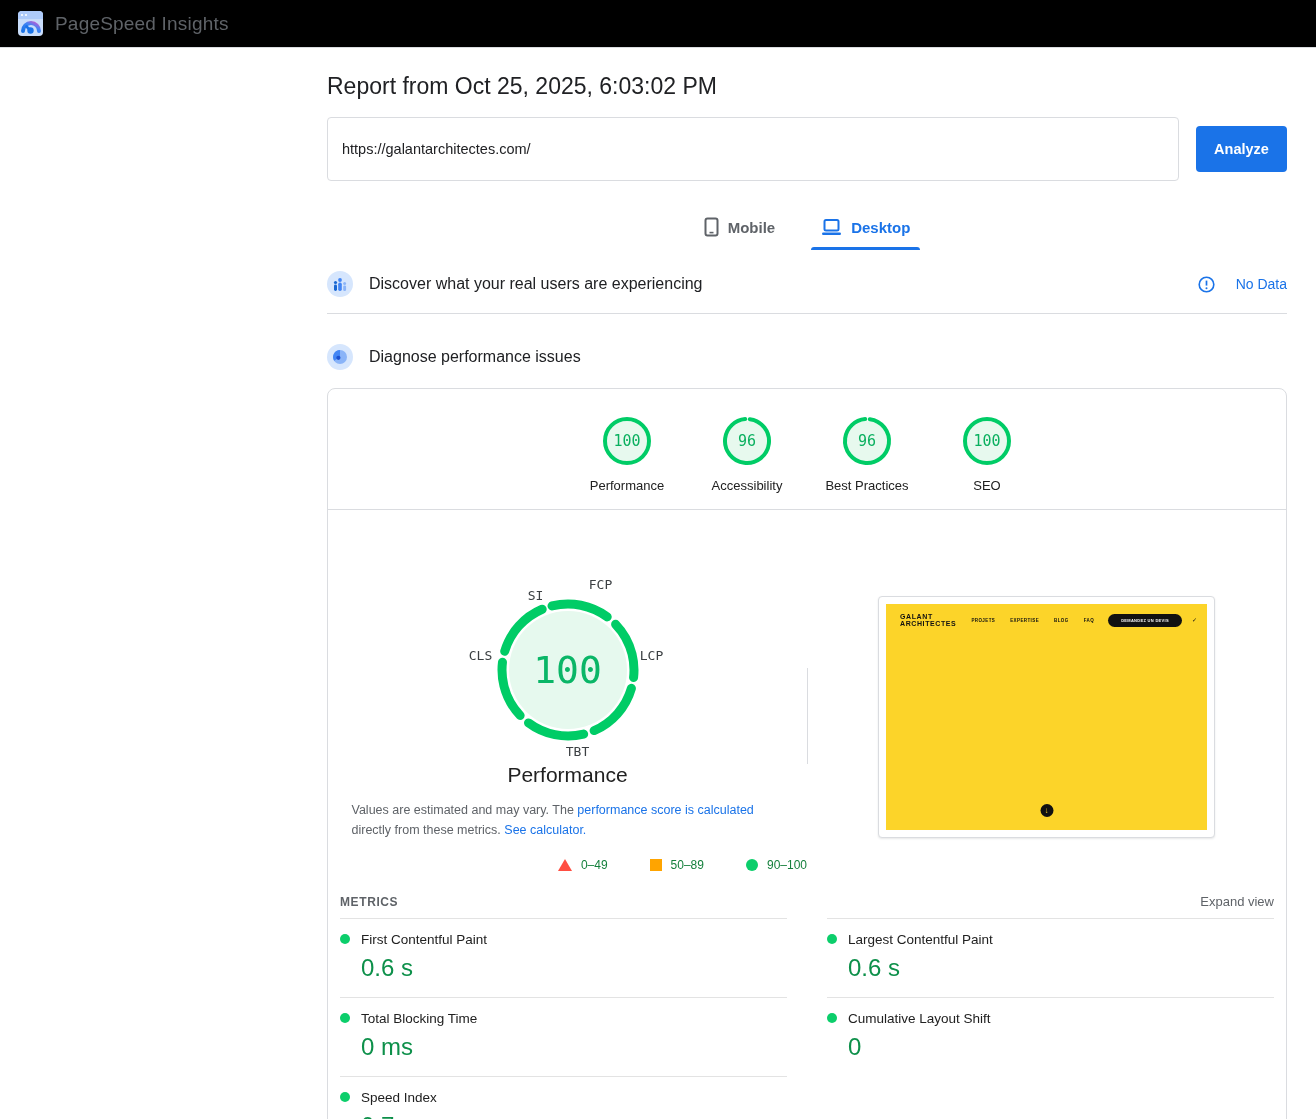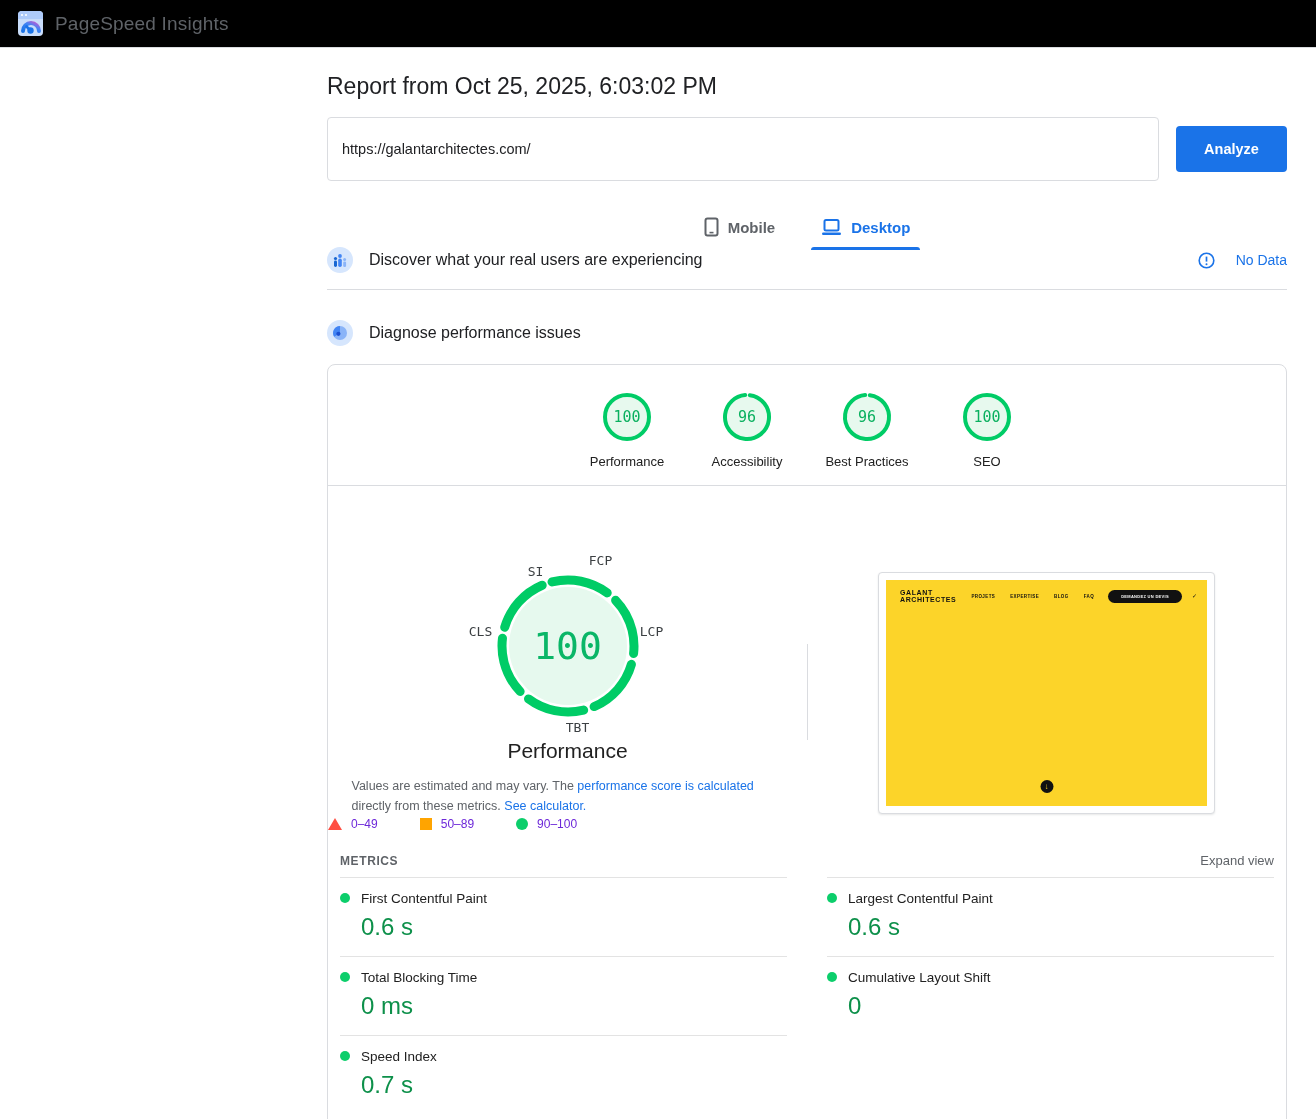--- a/index.html
+++ b/index.html
@@ -14,34 +14,34 @@
 
   
   .main { margin-left:327px; width:960px; }
 
   .report-title { margin-top:25px; font-size:23px; font-weight:400; color:#202124; }
 
   .url-row { margin-top:17px; display:flex; align-items:center; }
   .url-input { flex:1; height:64px; border:1px solid #dadce0; border-radius:4px;
     padding:0 14px; font-size:14.5px; color:#202124; outline:none;
     font-family:"Liberation Sans", sans-serif; }
-  .analyze-btn { margin-left:17px; width:111px; height:46px; background:#1a73e8;
+  .analyze-btn { margin-left:17px; width:91px; height:46px; background:#1a73e8;
     color:#fff; border:none; border-radius:4px; font-size:14.5px; font-weight:700;
     cursor:pointer; font-family:"Liberation Sans", sans-serif; }
 
   
   .tabs { margin-top:30px; display:flex; justify-content:center; gap:26px; }
   .tab { display:flex; align-items:center; gap:9px; padding:6px 10px 10px;
     font-size:15px; font-weight:700; color:#5f6368; position:relative; cursor:pointer; }
   .tab.active { color:#1a73e8; }
   .tab.active::after { content:""; position:absolute; left:0; right:0; bottom:-3px;
     height:3px; border-radius:3px 3px 0 0; background:#1a73e8; }
 
   
-  .section-row { display:flex; align-items:center; }
+  .section-row { margin-top:24px; display:flex; align-items:center; }
   .section-row.lab { margin-top:30px; }
   .section-icon { width:26px; height:26px; flex:0 0 26px; }
   .section-title { margin-left:16px; font-size:16px; color:#202124; }
   .spacer { flex:1; }
   .no-data { display:flex; align-items:center; gap:21px; color:#1a73e8;
     font-size:14px; cursor:pointer; }
   .hdivider { margin-top:16px; border-top:1px solid #dadce0; }
 
   
   .card { margin-top:18px; border:1px solid #dadce0; border-radius:8px;
@@ -74,22 +74,22 @@
   .ac-fcp { left:148px; top:16px; }
   .ac-cls { left:28px;  top:87px; }
   .ac-lcp { left:199px; top:87px; }
   .ac-tbt { left:125px; top:183px; }
 
   .gauge-title { text-align:center; font-size:21px; color:#212121; margin-top:2px; }
   .disclaimer { width:432px; margin:13px auto 0; text-align:left; font-size:12.5px;
     color:#5f6368; line-height:1.62; }
   .disclaimer a { color:#1a73e8; text-decoration:none; cursor:pointer; }
 
-  .legend { display:flex; justify-content:flex-start; gap:42px; 
-    font-size:12px; color:#6d28d9; }
+  .legend { display:flex; justify-content:flex-end; gap:42px; margin-top:17px;
+    font-size:12px; color:#15803d; }
   .legend-item { display:flex; align-items:center; gap:9px; }
   .lg-tri { width:0; height:0; border-left:7px solid transparent;
     border-right:7px solid transparent; border-bottom:12px solid #ff4e42; }
   .lg-sq { width:12px; height:12px; background:#ffa400; }
   .lg-ci { width:12px; height:12px; border-radius:50%; background:#0cce6b; }
 
   
   .shot-col { padding-top:86px; }
   .shot { width:337px; height:242px; margin:0 auto; background:#fff;
     border:1px solid #dadce0; border-radius:4px; padding:7px;

